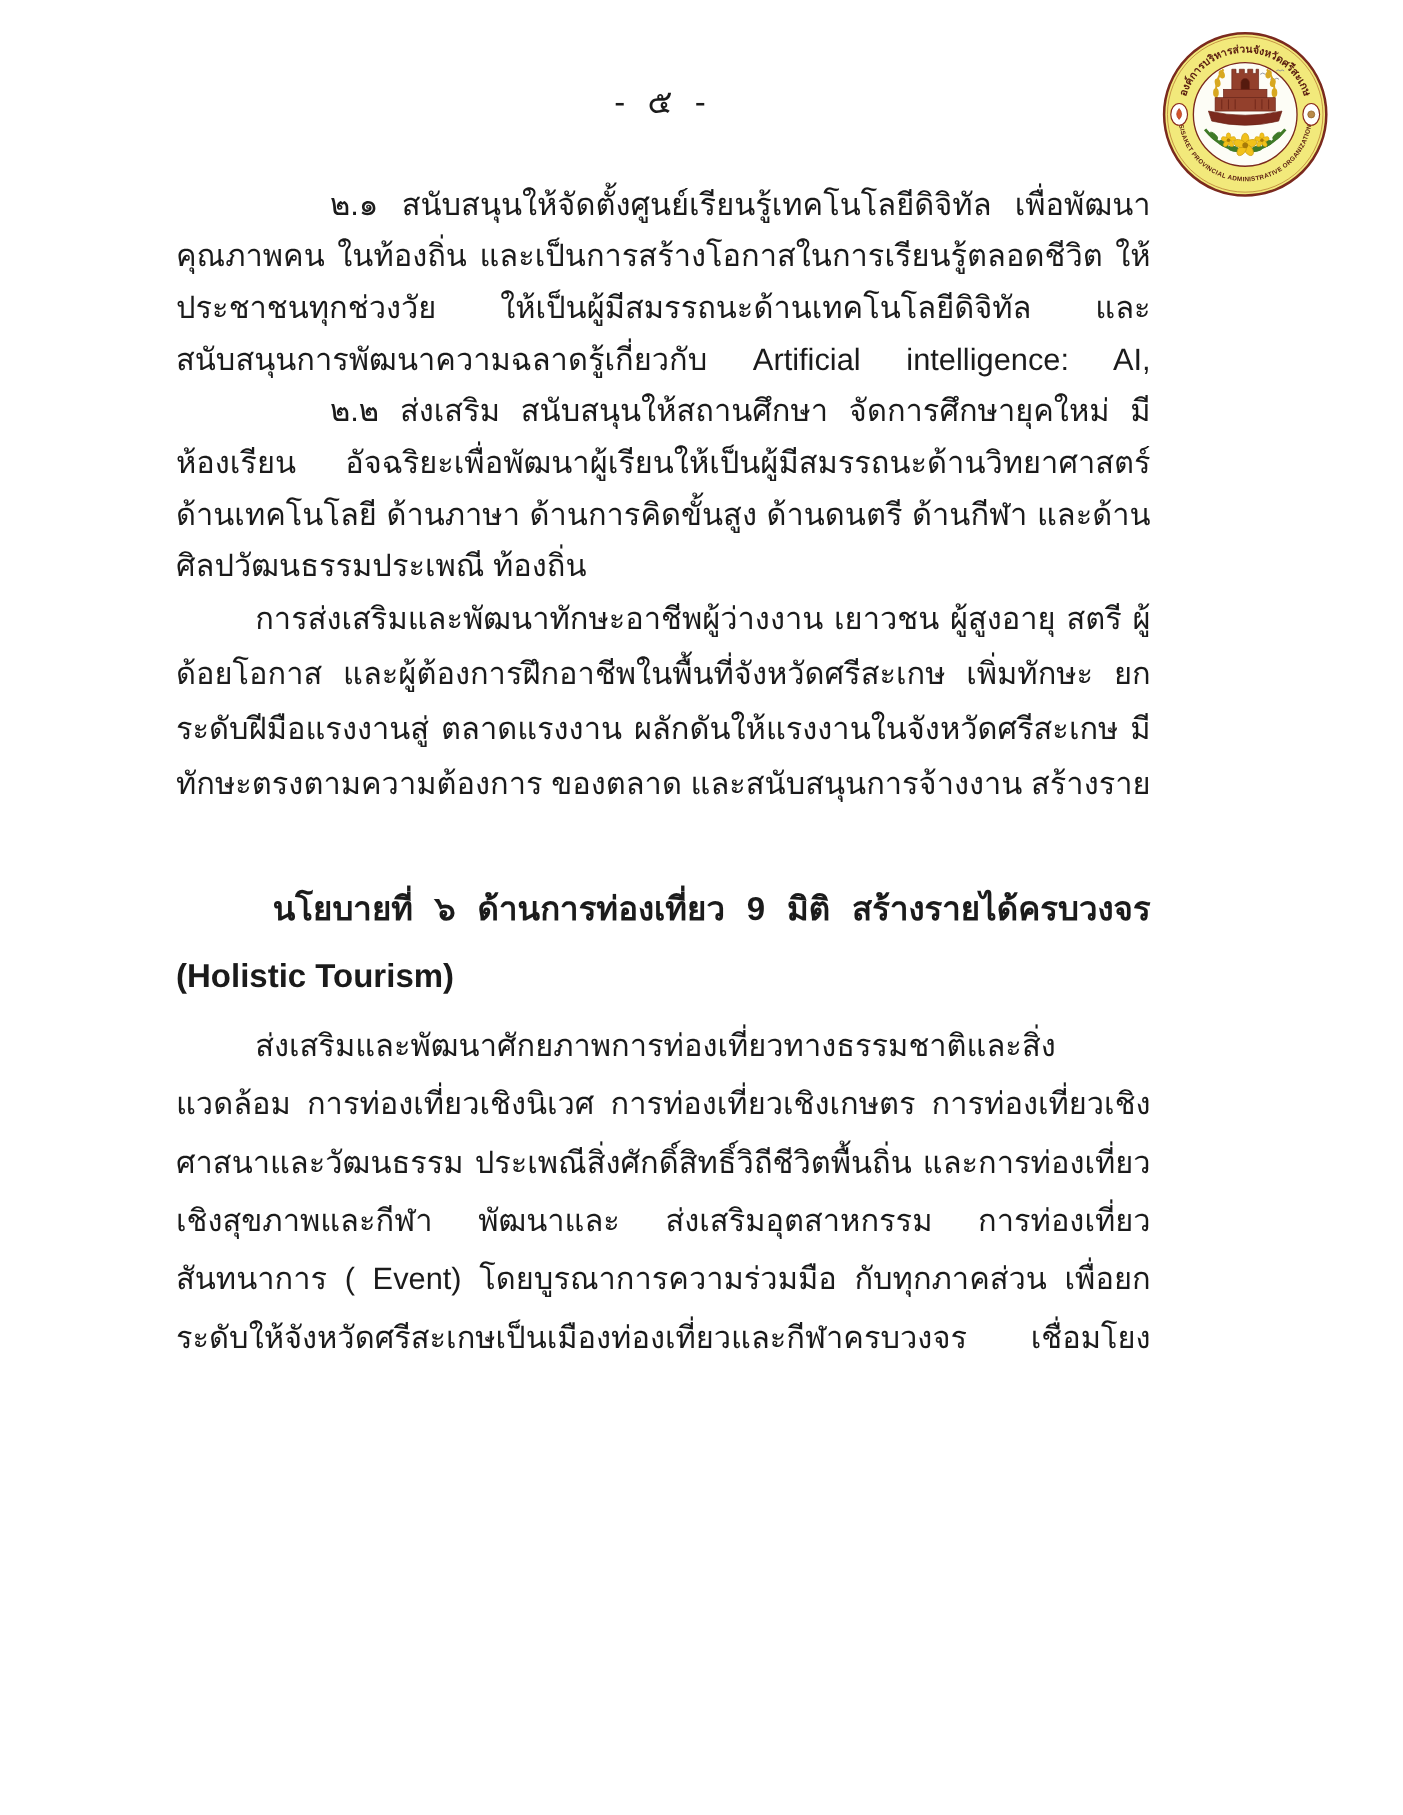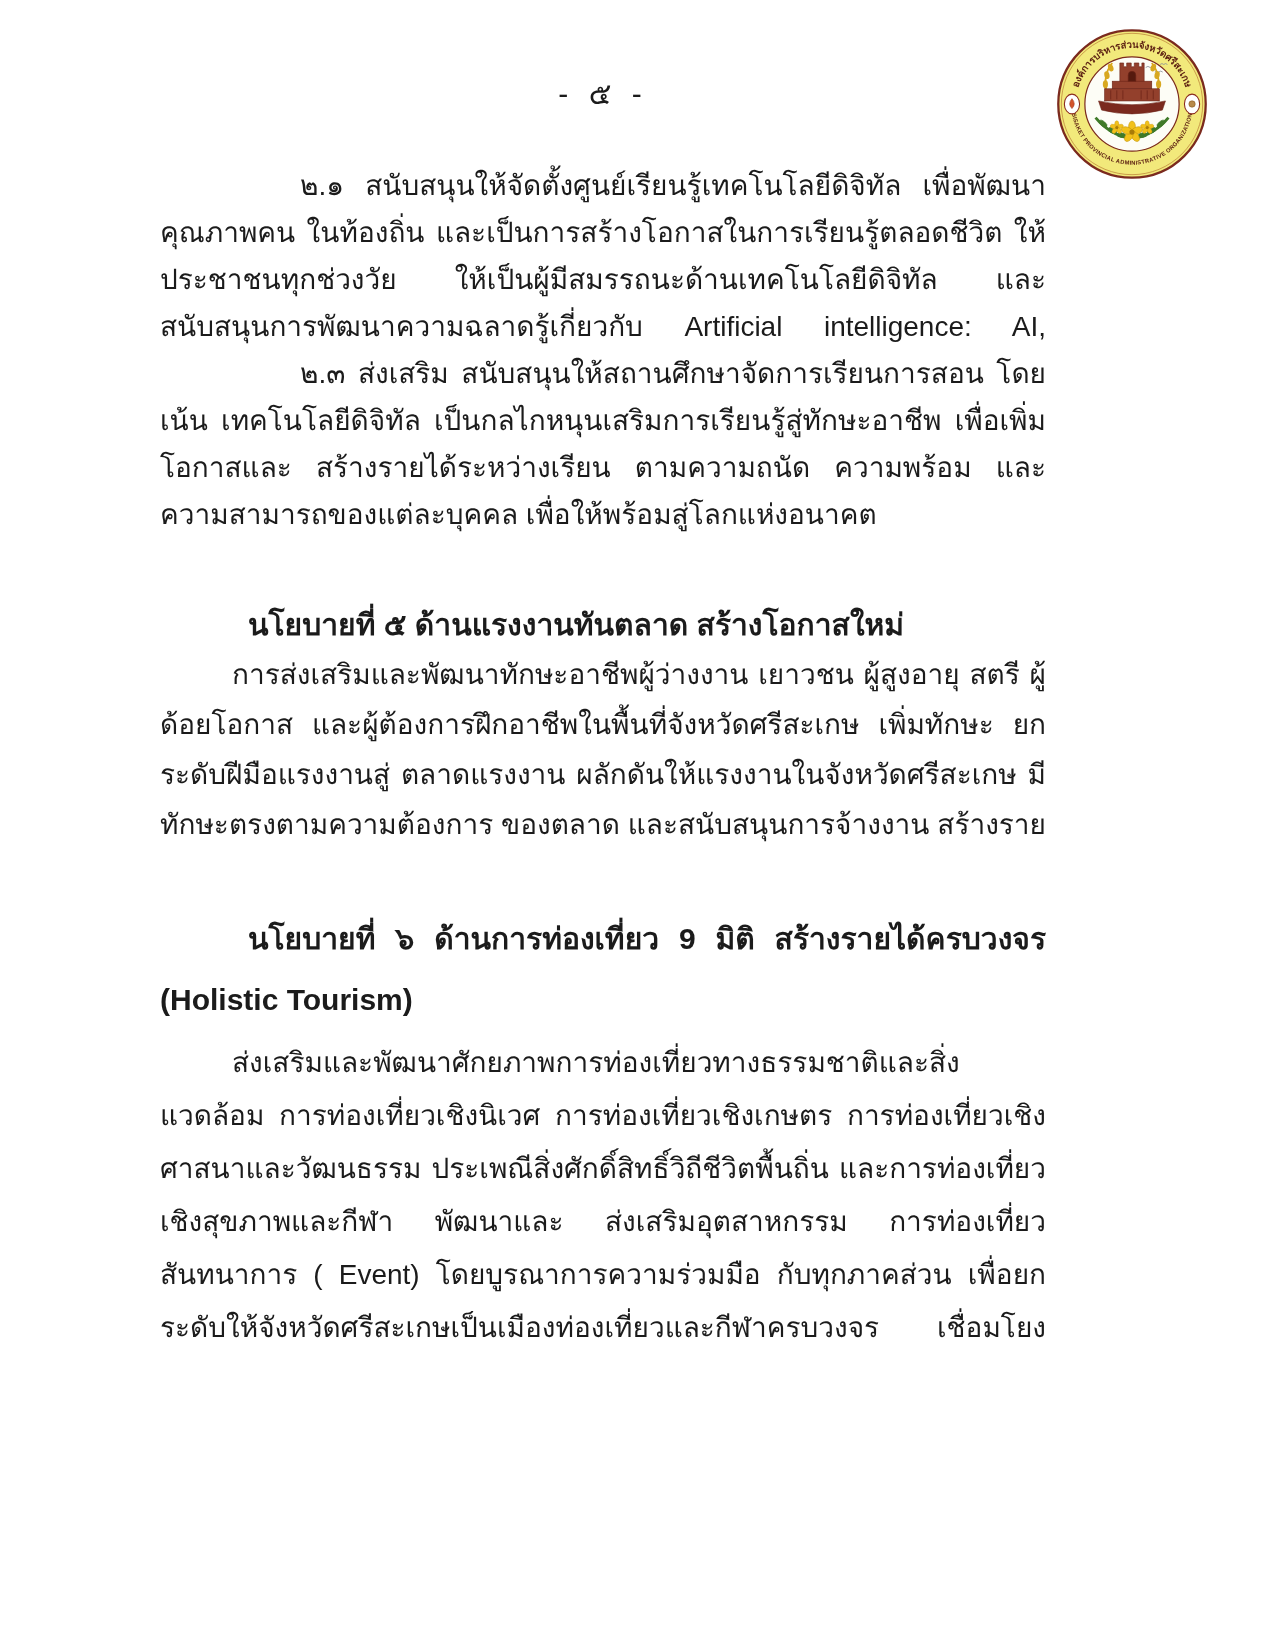--- a/index.html
+++ b/index.html
@@ -153,24 +153,23 @@
     <g>
       <ellipse cx="179" cy="100" rx="10" ry="13" fill="#ffffff" stroke="#8a2a1c" stroke-width="1.4"></ellipse>
       <circle cx="179" cy="100" r="4.2" fill="#b88a4a" stroke="#8a5a20" stroke-width="0.8"></circle>
     </g>
   </svg>
 
   <div class="content">
 
     <div class="para p-num">๒.๑ สนับสนุนให้จัดตั้งศูนย์เรียนรู้เทคโนโลยีดิจิทัล เพื่อพัฒนาคุณภาพคน ในท้องถิ่น และเป็นการสร้างโอกาสในการเรียนรู้ตลอดชีวิต ให้ประชาชนทุกช่วงวัย ให้เป็นผู้มีสมรรถนะด้านเทคโนโลยีดิจิทัล และสนับสนุนการพัฒนาความฉลาดรู้เกี่ยวกับ Artificial intelligence: AI, Coding, และ Internet of Things: IoT</div>
 
+    <div class="para p-num">๒.๒ ส่งเสริม สนับสนุนให้สถานศึกษา จัดการศึกษายุคใหม่ มีห้องเรียน อัจฉริยะเพื่อพัฒนาผู้เรียนให้เป็นผู้มีสมรรถนะด้านวิทยาศาสตร์ ด้านเทคโนโลยี ด้านภาษา ด้านการคิดขั้นสูง ด้านดนตรี ด้านกีฬา และด้านศิลปวัฒนธรรมประเพณี ท้องถิ่น</div>
 
-    <div class="para p-num">๒.๓ ส่งเสริม สนับสนุนให้สถานศึกษาจัดการเรียนการสอน โดยเน้น เทคโนโลยีดิจิทัล เป็นกลไกหนุนเสริมการเรียนรู้สู่ทักษะอาชีพ เพื่อเพิ่มโอกาสและ สร้างรายได้ระหว่างเรียน ตามความถนัด ความพร้อม และความสามารถของแต่ละบุคคล เพื่อให้พร้อมสู่โลกแห่งอนาคต</div>
 
-    <div class="h-policy h5">นโยบายที่ ๕ ด้านแรงงานทันตลาด สร้างโอกาสใหม่</div>
 
     <div class="para p-body sec5">การส่งเสริมและพัฒนาทักษะอาชีพผู้ว่างงาน เยาวชน ผู้สูงอายุ สตรี ผู้ด้อยโอกาส และผู้ต้องการฝึกอาชีพในพื้นที่จังหวัดศรีสะเกษ เพิ่มทักษะ ยกระดับฝีมือแรงงานสู่ ตลาดแรงงาน ผลักดันให้แรงงานในจังหวัดศรีสะเกษ มีทักษะตรงตามความต้องการ ของตลาด และสนับสนุนการจ้างงาน สร้างรายได้ในพื้นที่ เพื่อลดการย้ายถิ่นฐาน</div>
 
     <div class="h-policy h6">นโยบายที่ ๖ ด้านการท่องเที่ยว 9 มิติ สร้างรายได้ครบวงจร (Holistic Tourism)</div>
 
     <div class="para p-body sec6">ส่งเสริมและพัฒนาศักยภาพการท่องเที่ยวทางธรรมชาติและสิ่งแวดล้อม การท่องเที่ยวเชิงนิเวศ การท่องเที่ยวเชิงเกษตร การท่องเที่ยวเชิงศาสนาและวัฒนธรรม ประเพณีสิ่งศักดิ์สิทธิ์วิถีชีวิตพื้นถิ่น และการท่องเที่ยวเชิงสุขภาพและกีฬา พัฒนาและ ส่งเสริมอุตสาหกรรม การท่องเที่ยว สันทนาการ ( Event) โดยบูรณาการความร่วมมือ กับทุกภาคส่วน เพื่อยกระดับให้จังหวัดศรีสะเกษเป็นเมืองท่องเที่ยวและกีฬาครบวงจร เชื่อมโยงภูมิภาคอาเซียน กระตุ้นเศรษฐกิจให้เกิดการสร้างรายได้ภายในจังหวัดศรีสะเกษ</div>
 
   </div>
 </div>
 

